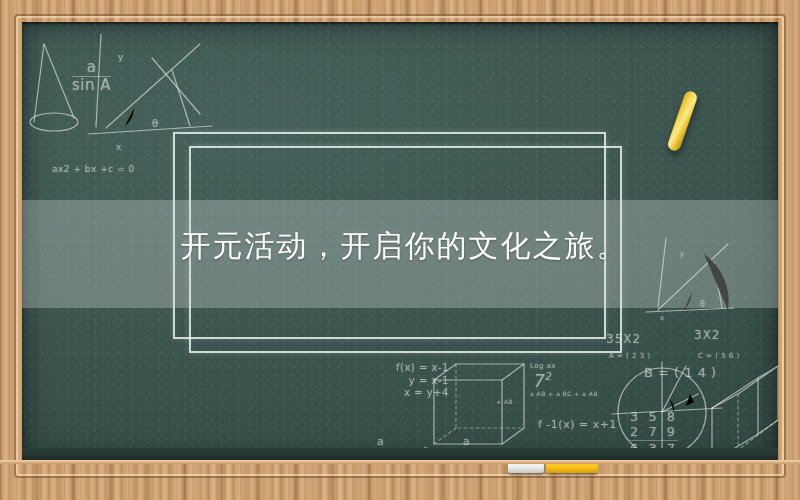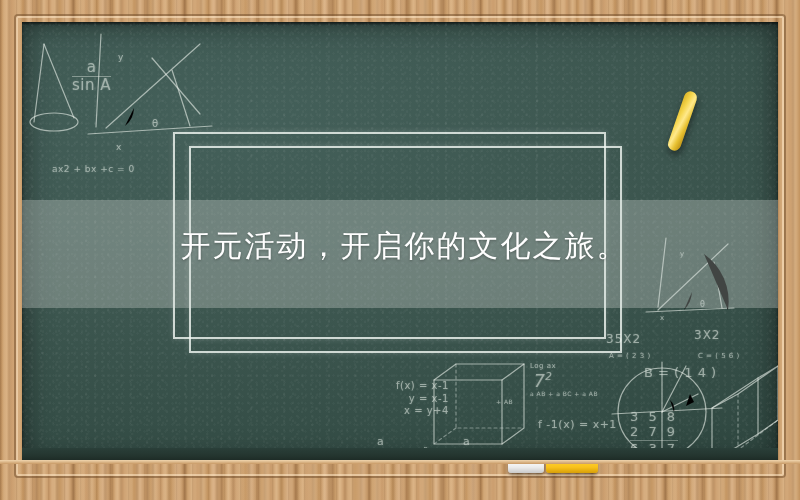--- a/index.html
+++ b/index.html
@@ -223,21 +223,21 @@
       </div>
       <div class="chalk-text" style="left:30px;top:142px;font-size:9px;">ax2 + bx +c = 0</div>
       <div class="chalk-text" style="left:96px;top:30px;font-size:9px;">y</div>
       <div class="chalk-text" style="left:94px;top:120px;font-size:9px;">x</div>
       <div class="chalk-text" style="left:130px;top:96px;font-size:10px;">θ</div>
 
       <div class="chalk-text" style="left:658px;top:228px;font-size:7px;">y</div>
       <div class="chalk-text" style="left:638px;top:292px;font-size:7px;">x</div>
       <div class="chalk-text" style="left:678px;top:278px;font-size:8px;">θ</div>
 
-      <div class="chalk-text" style="left:374px;top:358px;font-size:10px;line-height:1.25;text-align:right;">
+      <div class="chalk-text" style="left:374px;top:340px;font-size:10px;line-height:1.25;text-align:right;">
         <div>f(x) = x-1</div>
         <div>y = x-1</div>
         <div>x = y+4</div>
       </div>
       <div class="chalk-text" style="left:512px;top:348px;font-size:17px;font-style:italic;">
         <span>7</span><span class="sup">2</span>
       </div>
       <div class="chalk-text" style="left:394px;top:424px;font-size:11px;">
         <span>8</span><span class="sup">2</span>
       </div>

